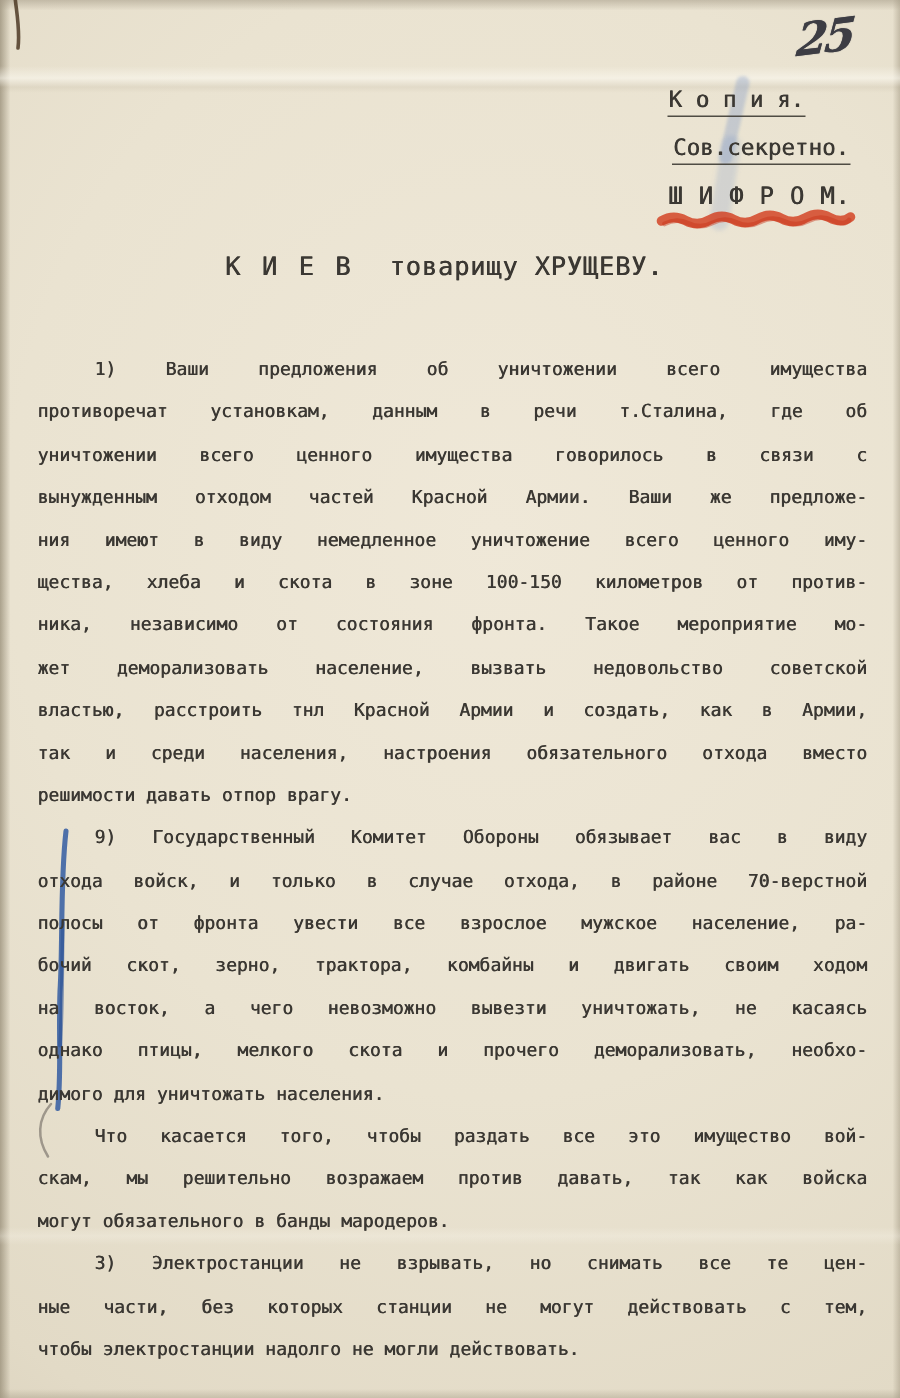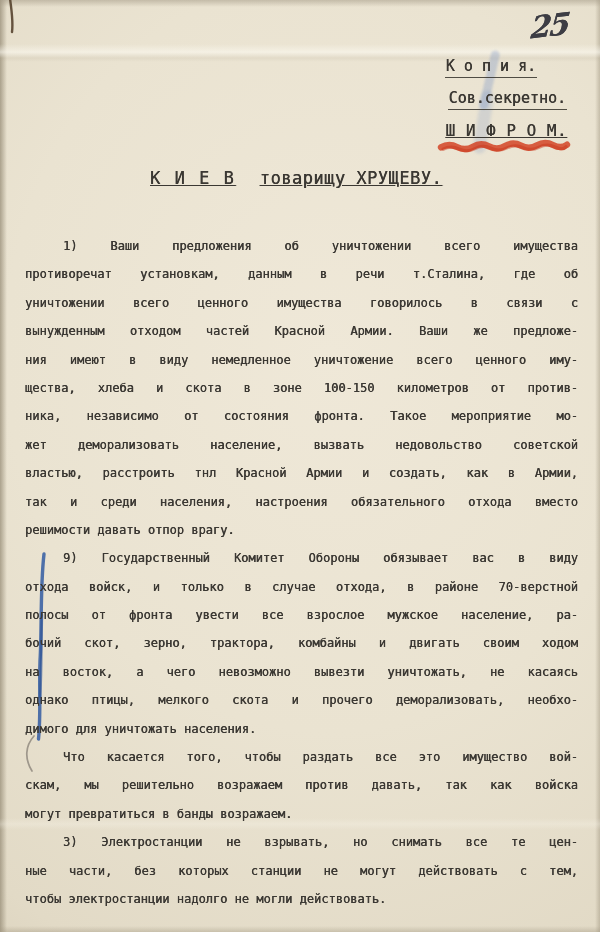--- a/index.html
+++ b/index.html
@@ -21,21 +21,21 @@
   .edge-bottom{position:absolute;left:0;right:0;bottom:0;height:6px;
     background:linear-gradient(0deg, rgba(160,150,128,.4), rgba(160,150,128,0));pointer-events:none;}
   .crease-h{position:absolute;left:0;right:0;top:44px;height:18px;
     background:linear-gradient(180deg, rgba(255,255,255,0) 0%, rgba(253,251,243,.55) 45%, rgba(170,160,138,.14) 78%, rgba(255,255,255,0) 100%);
     pointer-events:none;}
   .crease-h2{position:absolute;left:0;right:0;top:818px;height:12px;
     background:linear-gradient(180deg, rgba(255,255,255,0), rgba(250,247,238,.28), rgba(255,255,255,0));
     pointer-events:none;}
 
   
-  .tw{white-space:nowrap;text-shadow:.35px 0 0 currentColor;text-decoration:underline;}
+  .tw{white-space:nowrap;text-shadow:.35px 0 0 currentColor;}
 
   
   .page-num{
     position:absolute;left:531px;top:8px;
     font-family:"DejaVu Serif", serif;font-style:italic;font-weight:600;font-size:30px;
     color:#3d3d44;letter-spacing:-2px;
     transform:rotate(-7deg) skewX(-12deg);
     text-shadow:0 0 .5px #3d3d44;
   }
 
@@ -129,20 +129,20 @@
     <div class="line ind">9) Государственный Комитет Обороны обязывает вас в виду</div>
     <div class="line">отхода войск, и только в случае отхода, в районе 70-верстной</div>
     <div class="line">полосы от фронта увести все взрослое мужское население, ра-</div>
     <div class="line">бочий скот, зерно, трактора, комбайны и двигать своим ходом</div>
     <div class="line">на восток, а чего невозможно вывезти уничтожать, не касаясь</div>
     <div class="line">однако птицы, мелкого скота и прочего деморализовать, необхо-</div>
     <div class="line end">димого для уничтожать населения.</div>
 
     <div class="line ind">Что касается того, чтобы раздать все это имущество вой-</div>
     <div class="line">скам, мы решительно возражаем против давать, так как войска</div>
-    <div class="line end">могут превратиться в банды возражаем.</div>
+    <div class="line end">могут обязательного в банды мародеров.</div>
 
     <div class="line ind">3) Электростанции не взрывать, но снимать все те цен-</div>
     <div class="line">ные части, без которых станции не могут действовать с тем,</div>
     <div class="line end">чтобы электростанции надолго не могли действовать.</div>
   </div>
 
 </div>
 
 </body></html>

